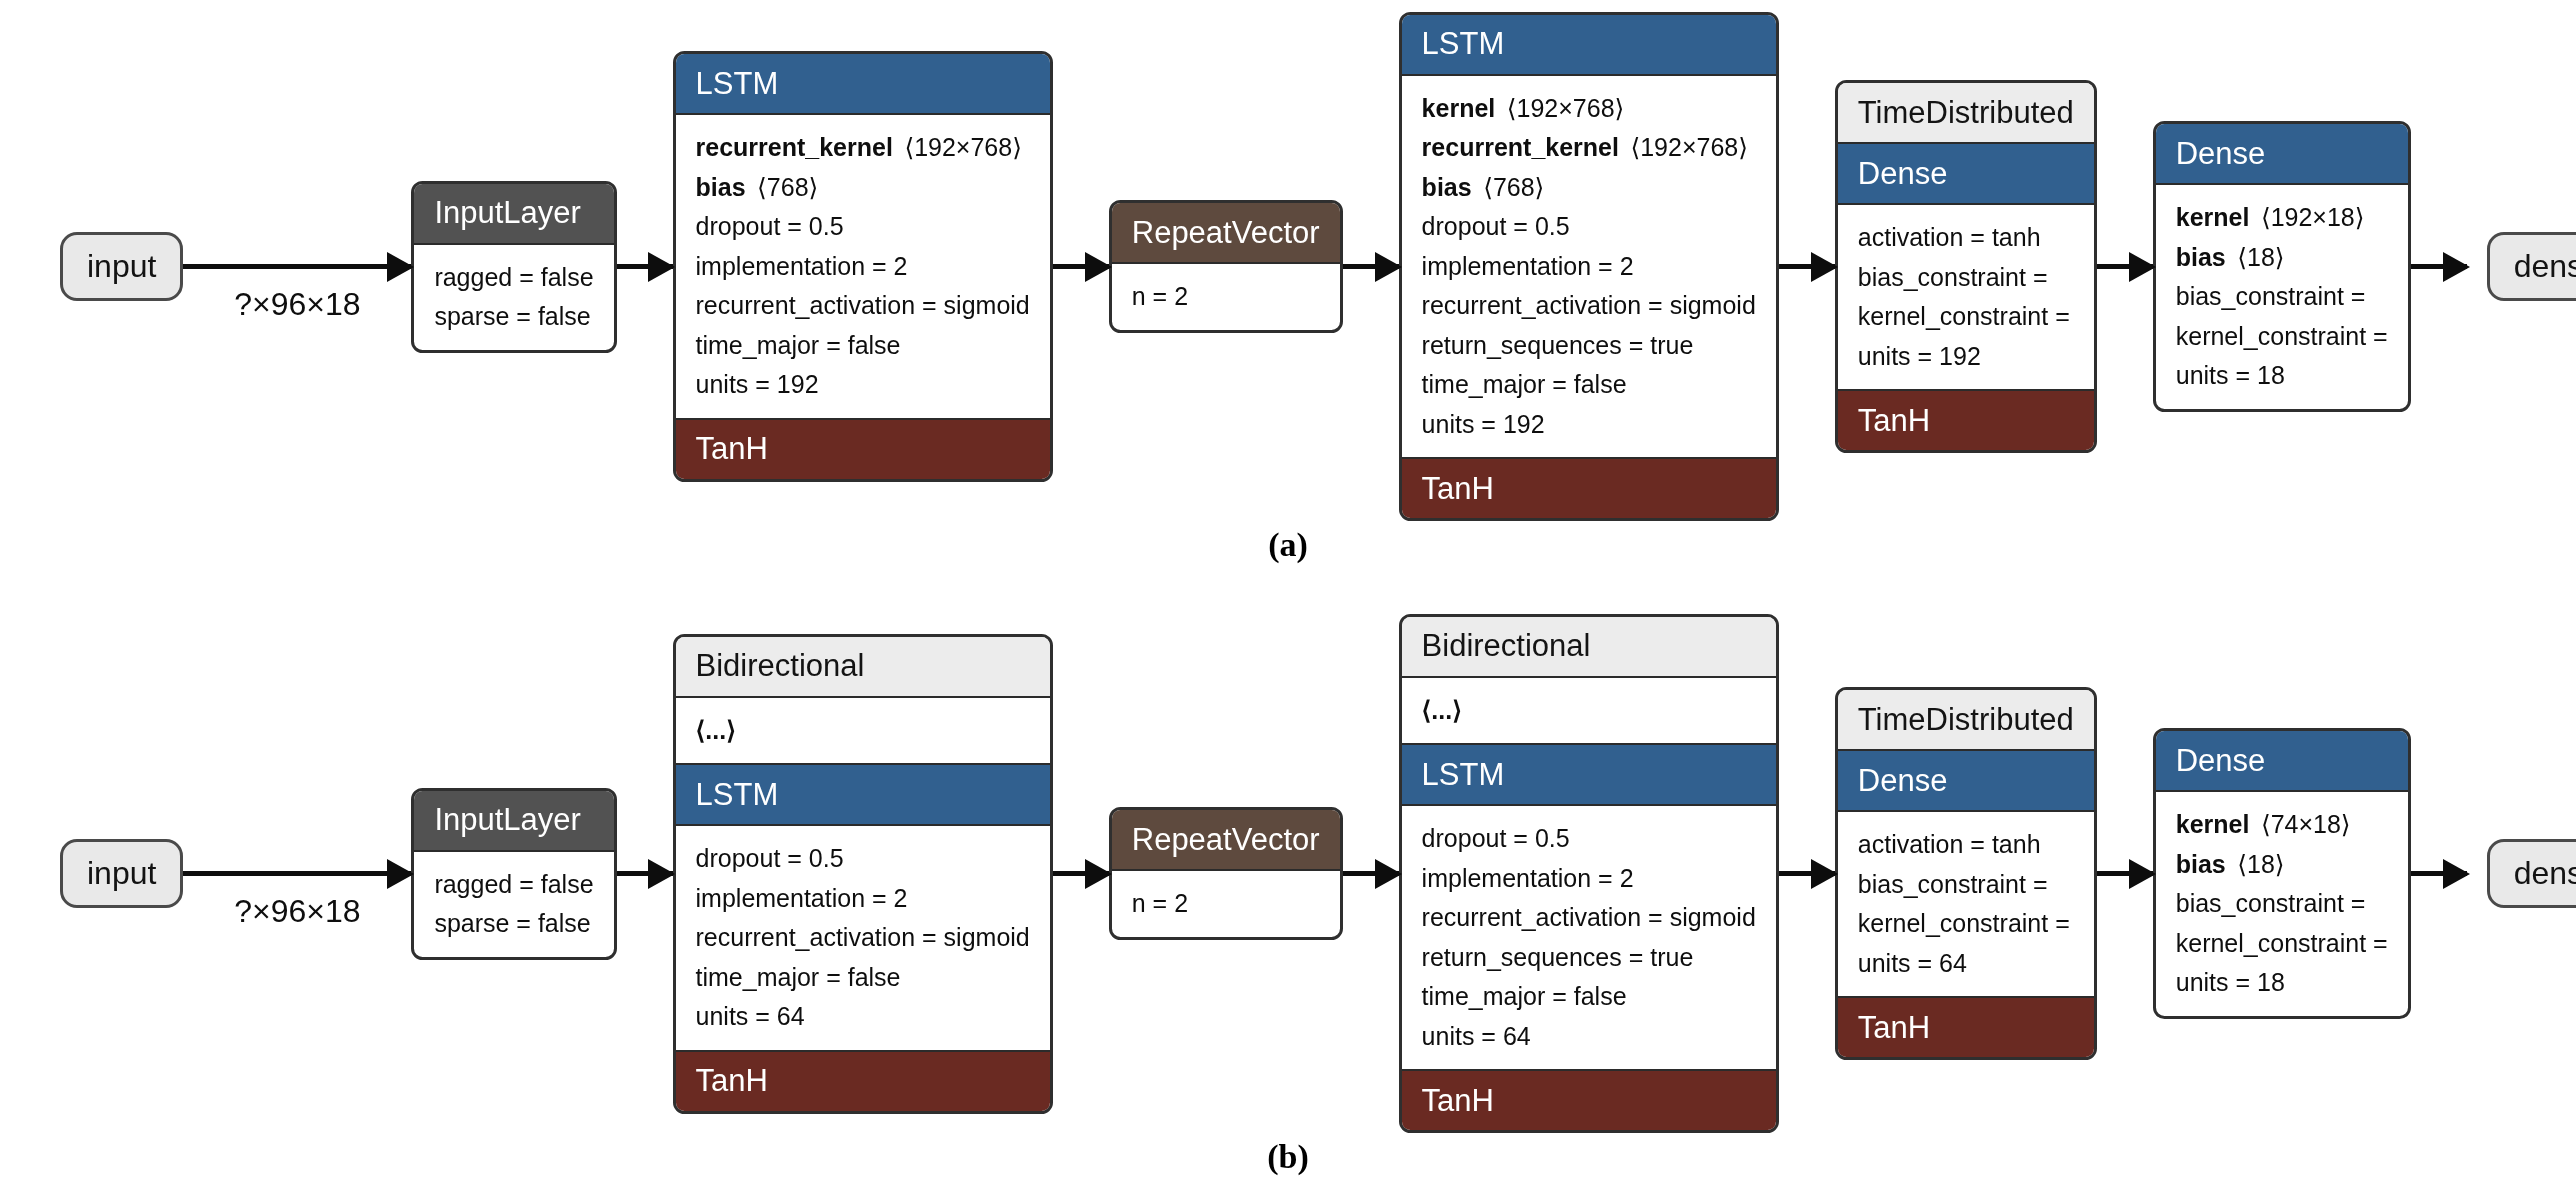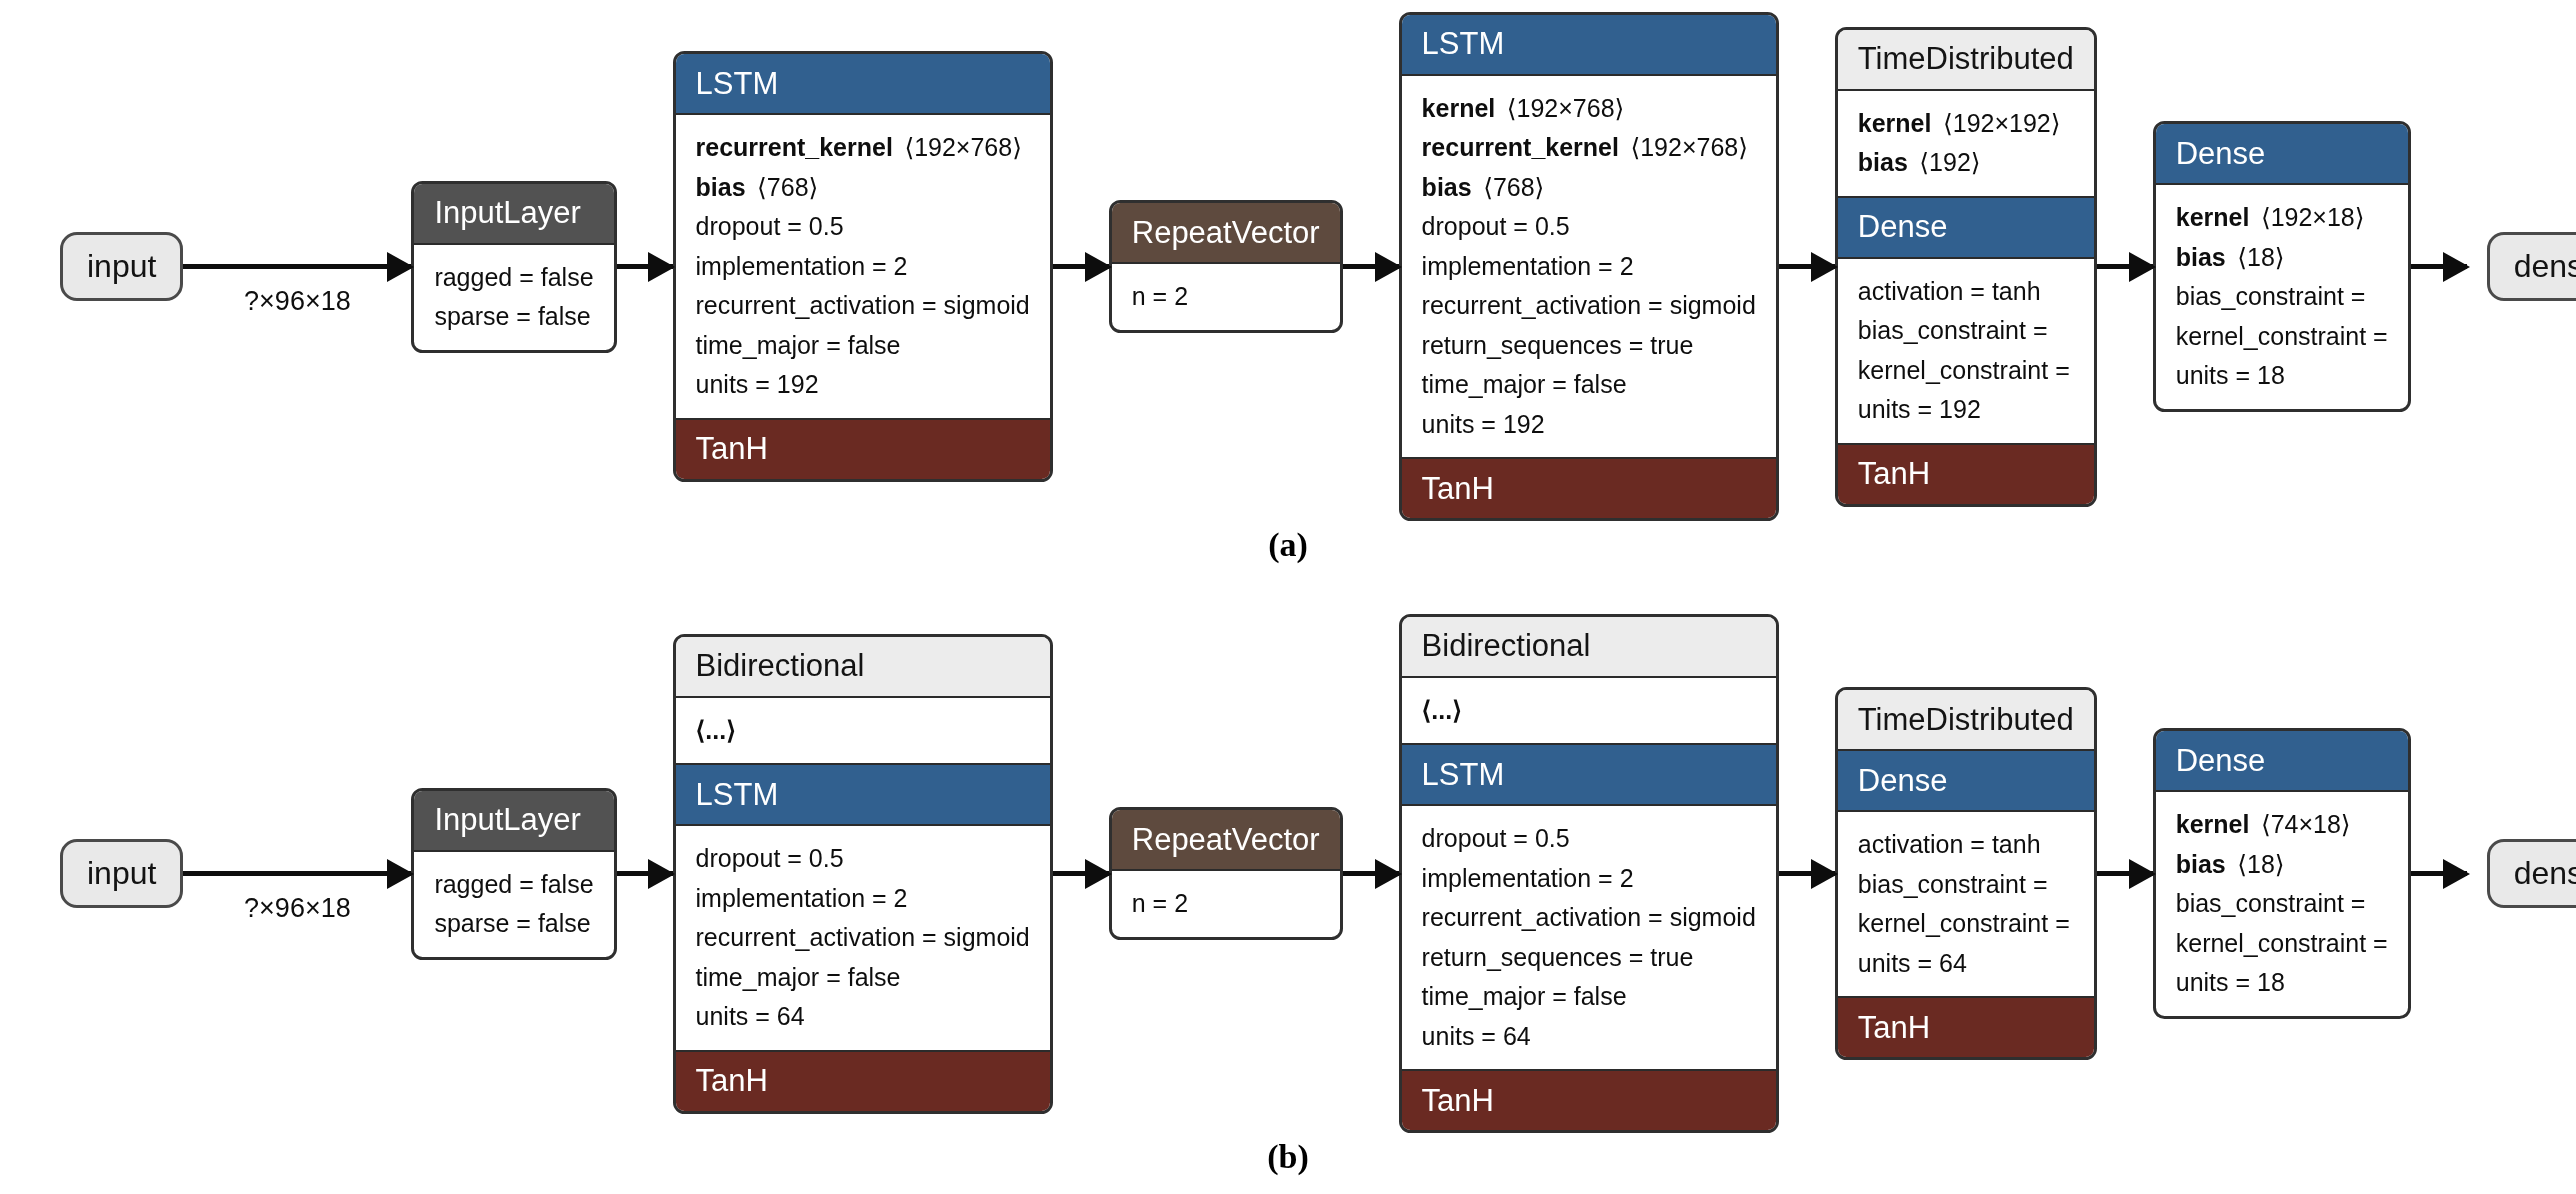--- a/index.html
+++ b/index.html
@@ -74,21 +74,21 @@
     transform:translateY(-50%);
     width:0;height:0;
     border-left:27px solid #0d0d0d;
     border-top:15px solid transparent;
     border-bottom:15px solid transparent;
   }
   .arrow-label{
     position:absolute;
     top:21.5px;left:50%;
     transform:translateX(-50%);
-    font-size:27px;
+    font-size:32px;
     color:#0e0e0e;
     white-space:nowrap;
   }
 </style>
 </head>
 <body>
 
 <div id="canvas">
     <div class="row row-a">
       <div class="pill">input</div>
@@ -144,24 +144,20 @@
           <div class="line"><span class="t">time_major = false</span></div>
           <div class="line"><span class="t">units = 192</span></div>
         </div>
         <div class="sec sec-title" style="background: rgb(106, 42, 34); color: rgb(255, 255, 255);">TanH</div>
       </div>
       <div class="arrow">
         <div class="arrow-head"></div>
       </div>
       <div class="box">
         <div class="sec sec-title" style="background: rgb(236, 236, 236); color: rgb(20, 20, 20);">TimeDistributed</div>
-        <div class="sec sec-body">
-          <div class="line"><span class="b">kernel</span><span class="t">⟨192×192⟩</span></div>
-          <div class="line"><span class="b">bias</span><span class="t">⟨192⟩</span></div>
-        </div>
         <div class="sec sec-title" style="background: rgb(49, 96, 143); color: rgb(255, 255, 255);">Dense</div>
         <div class="sec sec-body">
           <div class="line"><span class="t">activation = tanh</span></div>
           <div class="line"><span class="t">bias_constraint =</span></div>
           <div class="line"><span class="t">kernel_constraint =</span></div>
           <div class="line"><span class="t">units = 192</span></div>
         </div>
         <div class="sec sec-title" style="background: rgb(106, 42, 34); color: rgb(255, 255, 255);">TanH</div>
       </div>
       <div class="arrow">

